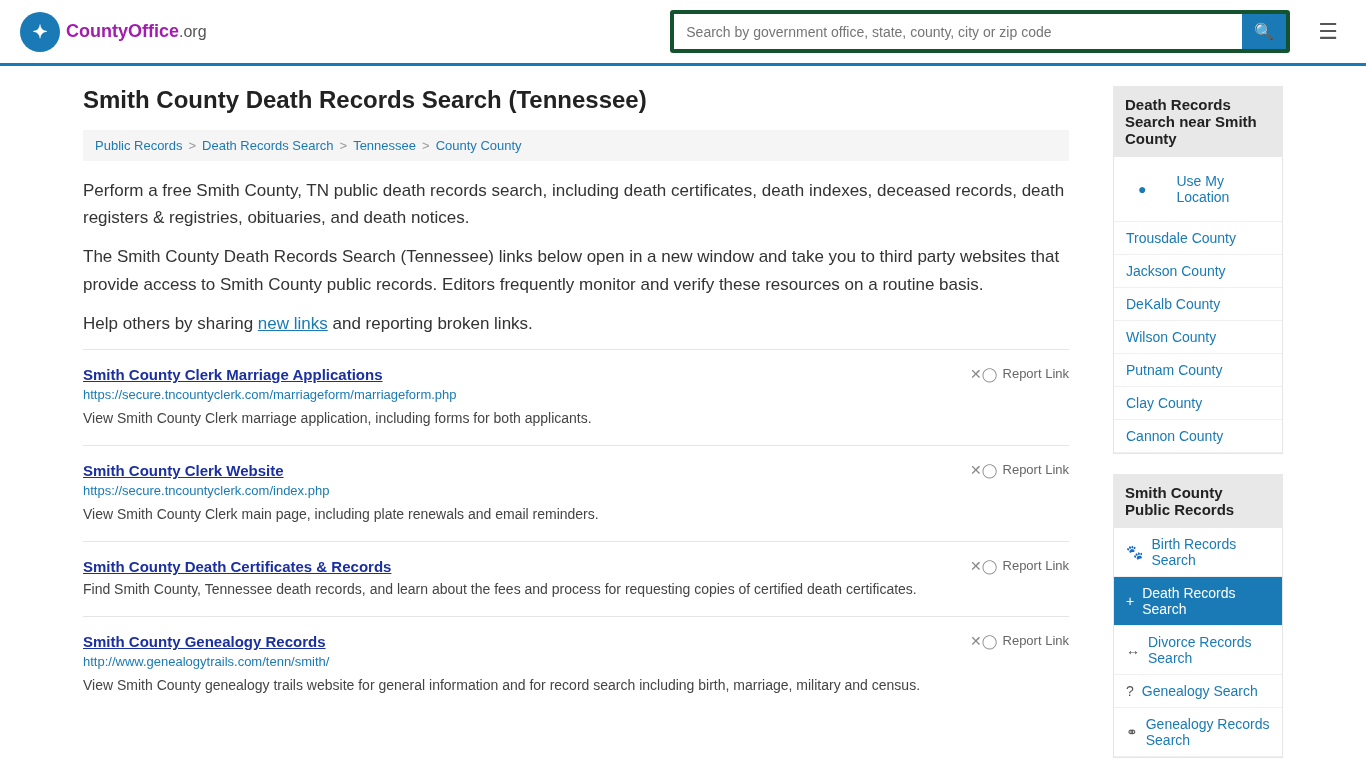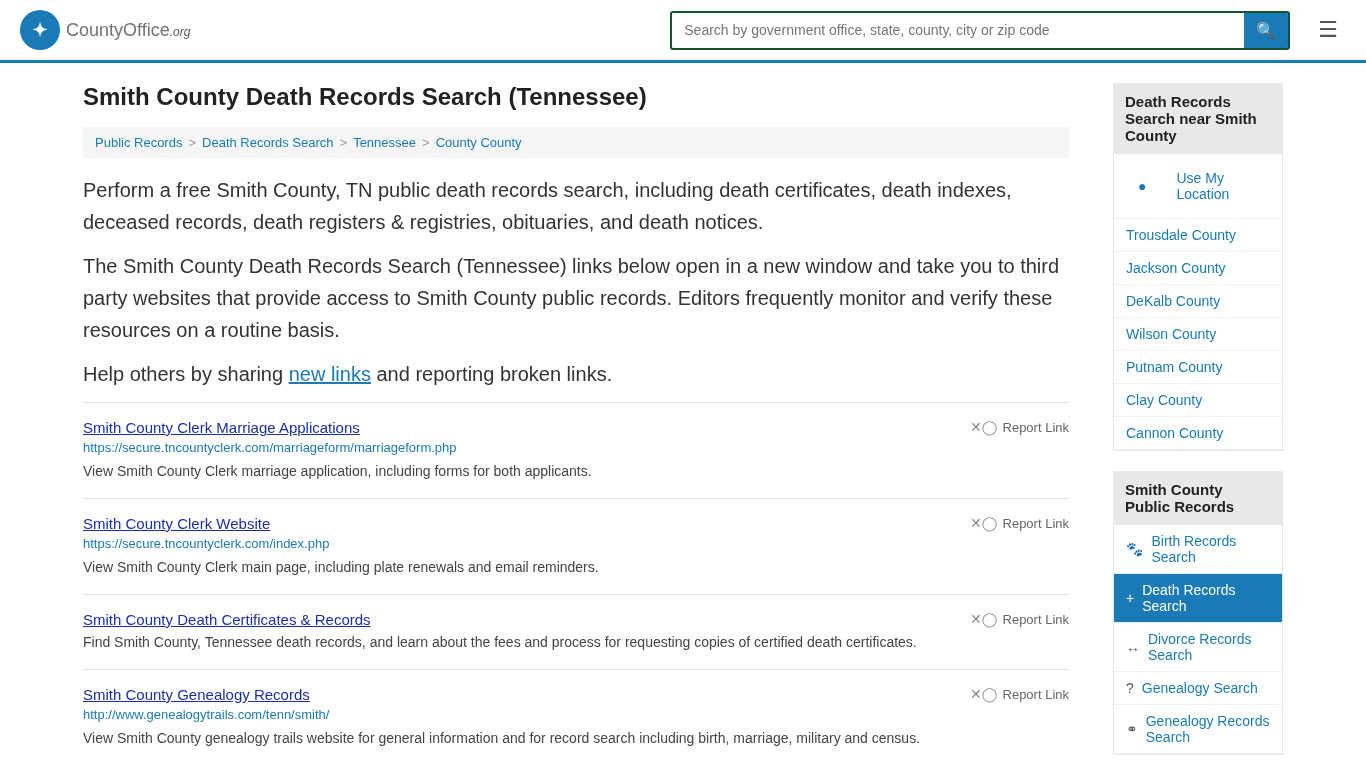--- a/index.html
+++ b/index.html
@@ -31,29 +31,29 @@
       color: white;
       font-size: 18px;
       font-weight: bold;
     }
     .logo-text {
       font-size: 18px;
       font-weight: bold;
       color: #1a7ab5;
     }
     .logo-text span {
-      color: #737373;
-      font-weight: normal;
+      color: #a21caf;
+      font-weight: bold;
     }
     .search-bar-container {
       flex: 1;
       max-width: 620px;
       display: flex;
       align-items: center;
-      border: 2px solid #14532d;
+      border: 4px solid #14532d;
       border-radius: 3px;
       overflow: hidden;
       margin-left: auto;
     }
     .search-input {
       flex: 1;
       padding: 8px 12px;
       border: none;
       outline: none;
       font-size: 14px;
@@ -117,41 +117,41 @@
     .breadcrumb a {
       color: #1a7ab5;
       text-decoration: none;
     }
     .breadcrumb .sep { color: #999; }
 
     
     .description {
       margin-bottom: 12px;
       line-height: 1.6;
-      font-size: 20px;
+      font-size: 17px;
     }
     .description a {
       color: #1a7ab5;
       text-decoration: underline;
     }
 
     
     .record-link-item {
       border-top: 1px solid #e5e5e5;
       padding: 16px 0;
     }
     .record-link-header {
       display: flex;
       justify-content: space-between;
       align-items: flex-start;
       margin-bottom: 4px;
     }
     .record-link-title {
       font-size: 15px;
-      font-weight: normal;
+      font-weight: bold;
       color: #1a2fa0;
       text-decoration: underline;
       cursor: pointer;
     }
     .report-link-btn {
       display: flex;
       align-items: center;
       gap: 5px;
       font-size: 13px;
       color: #666;
@@ -238,21 +238,21 @@
       color: #fff;
     }
   </style>
 </head>
 <body>
 
 <header class="header">
   <a class="logo-area" href="#">
     <div class="logo-circle">✦</div>
     <span class="logo-text">
-      <span>CountyOffice</span><span style="color:#555;font-weight:normal;font-size:12px;font-style:italic;">.org</span>
+      <span>CountyOffice</span><span style="color:#555;font-weight:normal;font-size:16px;">.org</span>
     </span>
   </a>
   <div class="search-bar-container">
     <input class="search-input" type="text" placeholder="Search by government office, state, county, city or zip code" style="">
     <button class="search-btn">🔍</button>
   </div>
   <button class="hamburger-btn">☰</button>
 </header>
 
 <div class="main-container">

